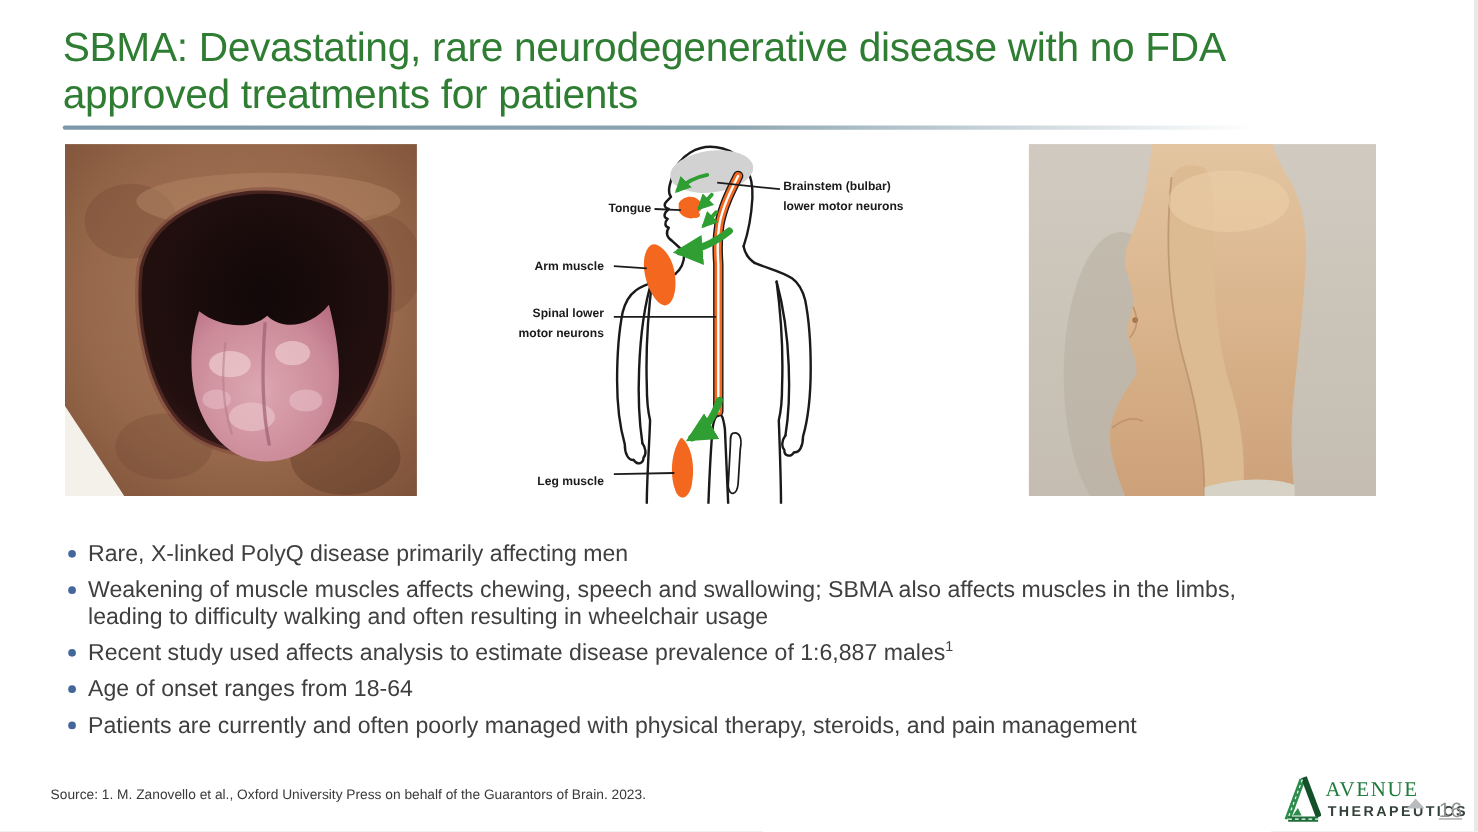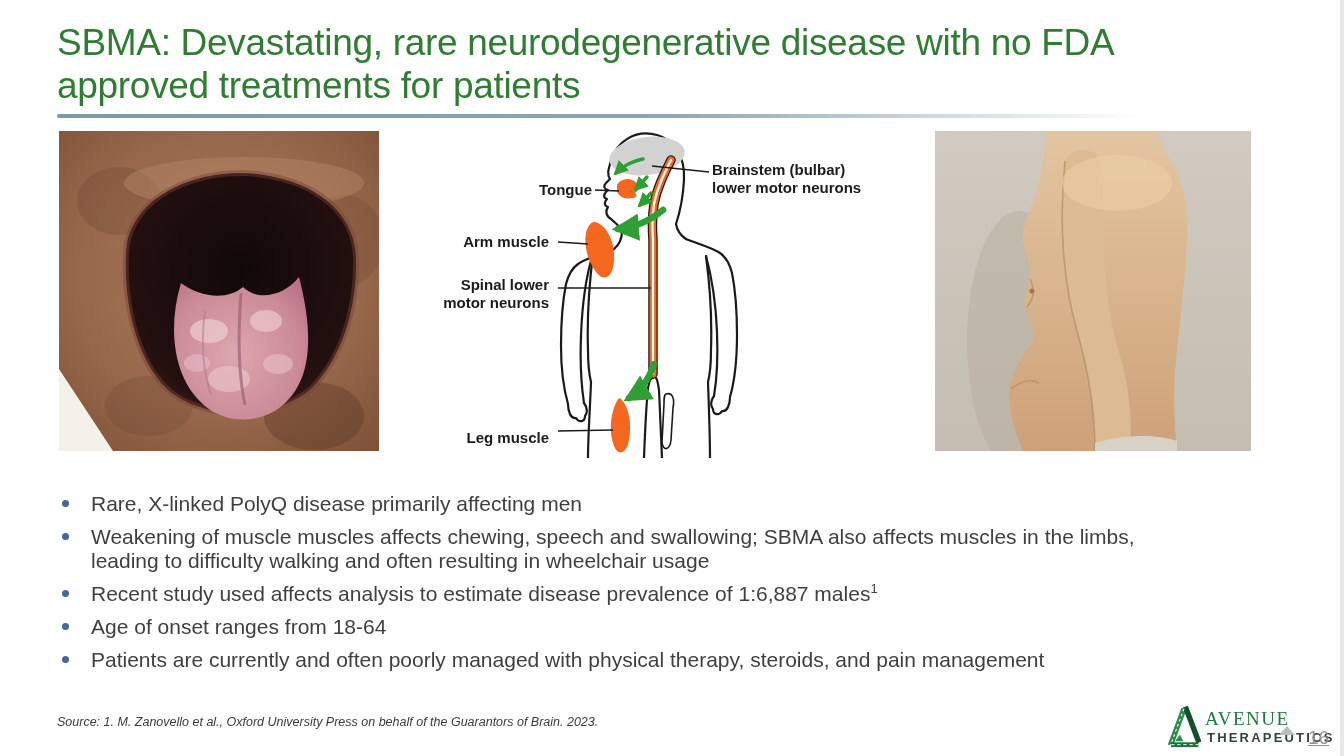--- a/index.html
+++ b/index.html
@@ -23,47 +23,47 @@
     border-radius:2px;
   }
   
   .photo{position:absolute;overflow:hidden;}
   .photo svg{display:block;}
   .photo-left{left:59px;top:131px;width:320px;height:320px;}
   .photo-right{left:935px;top:131px;width:316px;height:320px;}
   
   .diagram-svg{position:absolute;left:430px;top:128px;width:470px;height:330px;}
   .dlabel{
-    position:absolute;font-weight:bold;font-size:15px;line-height:18px;
+    position:absolute;font-weight:bold;font-size:11px;line-height:18px;
     color:#1b1b1b;white-space:nowrap;
   }
   .lbl-tongue{right:748px;top:181px;}
   .lbl-brainstem{left:712px;top:161px;}
   .lbl-arm{right:791px;top:233px;}
   .lbl-spinal{right:791px;top:276px;text-align:right;}
   .lbl-leg{right:791px;top:429px;}
   
   .bullets{
     position:absolute;left:57px;top:492px;width:1140px;
     margin:0;padding:0;list-style:none;
     color:var(--body-text,#3F3F3F);
     font-size:21px;line-height:24px;
   }
   .bullets li{display:flex;margin:0 0 9px 0;}
   .dot{
     flex:0 0 auto;width:7px;height:7px;border-radius:50%;
     background:var(--bullet-blue,#44679B);
     margin:8px 11px 0 5px;
   }
-  .btext{max-width:1112px;margin-left:11px;}
+  .btext{max-width:1112px;}
   .btext sup{font-size:13px;line-height:0;}
   
   .source{
-    position:absolute;left:57px;top:715px;
-    font-size:12.5px;font-style:italic;color:#3a3a3a;
+    position:absolute;left:46px;top:715px;
+    font-size:12.5px;color:#3a3a3a;
   }
   .logo{position:absolute;left:1167px;top:702px;width:150px;height:50px;}
   .logo-mark{position:absolute;left:0;top:1px;}
   .logo-brand{
     position:absolute;left:38px;top:6px;
     font-family:"Liberation Serif", serif;
     font-size:19px;line-height:22px;letter-spacing:1.5px;
     color:var(--logo-green,#1E7B3C);
   }
   .logo-sub{

